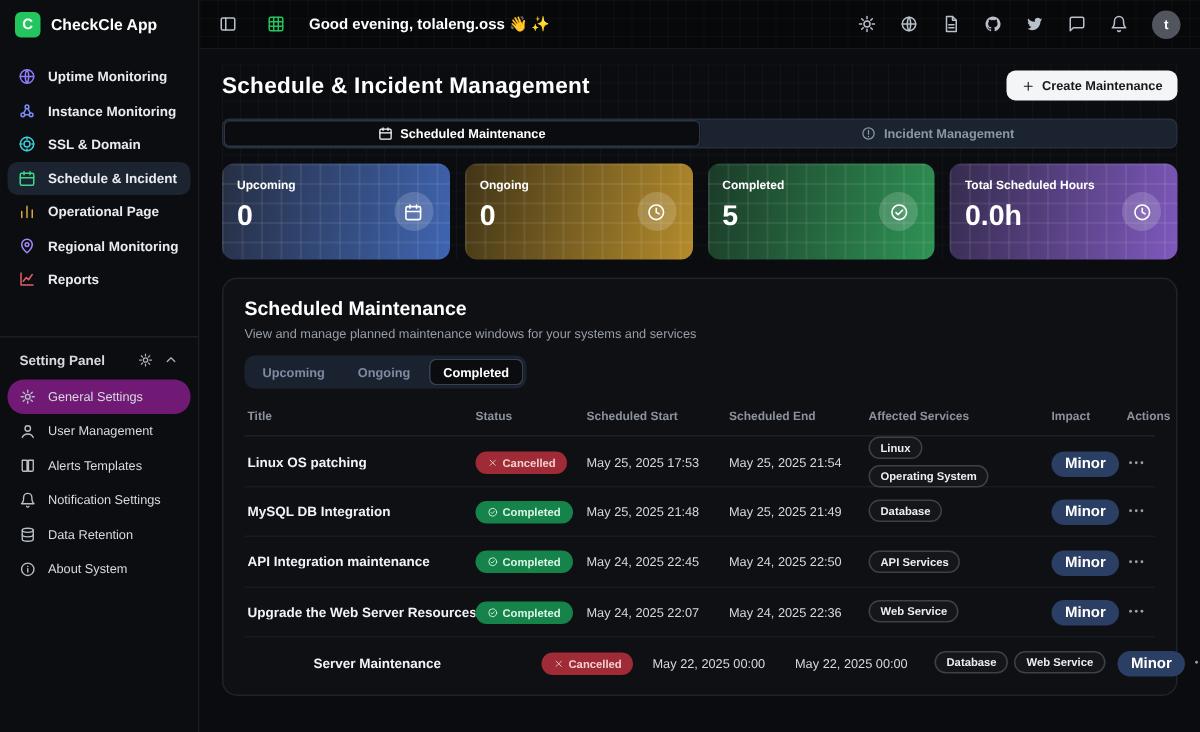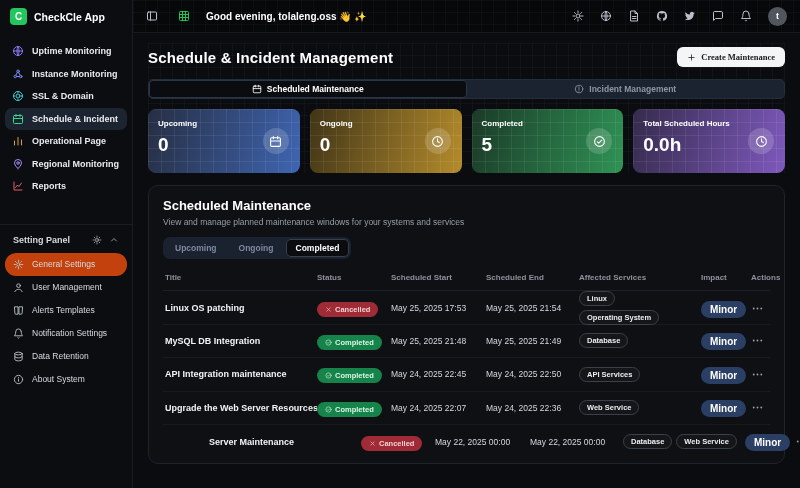--- a/index.html
+++ b/index.html
@@ -18,38 +18,38 @@
   .nav-item { display:flex; align-items:center; gap:8px; height:22.5px; padding:0 7px; border-radius:7px; cursor:pointer; }
   .nav-item.active { background:#1c2431; }
   .nav-icon { width:12px; height:12px; flex:none; }
   .nav-label { font-size:9px; font-weight:600; color:#e9ebee; white-space:nowrap; }
   .settings { margin-top:26px; border-top:1px solid #1a1e24; padding:10px 5px 0; }
   .settings-head { display:flex; align-items:center; padding:0 8px 8px; }
   .settings-title { font-size:9px; font-weight:700; color:#d6dae0; flex:1; }
   .settings-head-icons { display:flex; gap:7px; align-items:center; color:#aab1ba; }
   .settings-head-icons .s-icon { width:10px; height:10px; cursor:pointer; }
   .set-item { display:flex; align-items:center; gap:8px; height:23px; padding:0 8px; border-radius:11px; cursor:pointer; }
-  .set-item.active { background:#c2410c; }
+  .set-item.active { background:#701a75; }
   .set-icon { width:11px; height:11px; flex:none; color:#b9bfc8; }
   .set-label { font-size:8.5px; font-weight:500; color:#d8dbe0; white-space:nowrap; }
 
   
   .right { flex:1; min-width:0; display:flex; flex-direction:column; }
   .grid-bg { background-image:linear-gradient(rgba(255,255,255,.028) 1px, transparent 1px),linear-gradient(90deg, rgba(255,255,255,.028) 1px, transparent 1px); background-size:12px 12px; }
   header { height:33px; flex:none; background-color:#07080a; border-bottom:1px solid #15181d; display:flex; align-items:center; padding:0 13px; }
   .hdr-left { display:flex; align-items:center; gap:20px; }
   .hdr-icon { width:12px; height:12px; color:#b9c0c9; cursor:pointer; }
   .greeting { font-size:10px; font-weight:700; color:#fff; margin-left:16px; white-space:nowrap; }
   .hdr-right { margin-left:auto; display:flex; align-items:center; gap:16px; }
   .avatar { width:19px; height:19px; border-radius:50%; background:#51565e; color:#fff; font-size:9px; font-weight:600; display:flex; align-items:center; justify-content:center; cursor:pointer; }
 
   main { flex:1; padding:10px 15px 17px; background:#0a0c0f; overflow:hidden; }
   .page-head { display:flex; align-items:center; justify-content:space-between; padding-top:4px; }
   h1 { font-size:15px; font-weight:700; color:#fff; letter-spacing:.2px; }
-  .create-btn { display:inline-flex; align-items:flex-end; gap:5px; background:#f4f5f6; color:#16181b; font-size:8.5px; font-weight:600; padding:5px 10px; border-radius:6px; border:none; cursor:pointer; font-family:Liberation Serif, serif;margin-left:48px; }
+  .create-btn { display:inline-flex; align-items:flex-end; gap:5px; background:#f4f5f6; color:#16181b; font-size:8.5px; font-weight:600; padding:5px 10px; border-radius:6px; border:none; cursor:pointer; font-family:Liberation Sans, sans-serif;margin-left:48px; }
   .plus-icon { width:9px; height:9px; }
 
   .seg { display:grid; grid-template-columns:1fr 1fr; background:#1b2330; border:1px solid #252e3d; border-radius:5px; margin-top:12px; height:20px; }
   .seg-tab { display:flex; align-items:center; justify-content:center; gap:5px; font-size:8.5px; font-weight:600; color:#8d96a5; border-radius:4px; cursor:pointer; }
   .seg-tab.active { background:#0a0c10; color:#fff; font-weight:700; box-shadow:inset 0 0 0 1px #2c3545; }
   .seg-icon { width:10px; height:10px; }
 
   .stats { display:grid; grid-template-columns:repeat(4,1fr); gap:10px; margin-top:10px; }
   .stat-card { position:relative; height:64px; border-radius:8px; padding:10px 10px; overflow:hidden; }
   .stat-card::after { content:""; position:absolute; inset:0; background-image:linear-gradient(rgba(255,255,255,.07) 1px, transparent 1px),linear-gradient(90deg, rgba(255,255,255,.07) 1px, transparent 1px); background-size:13px 13px; pointer-events:none; }

